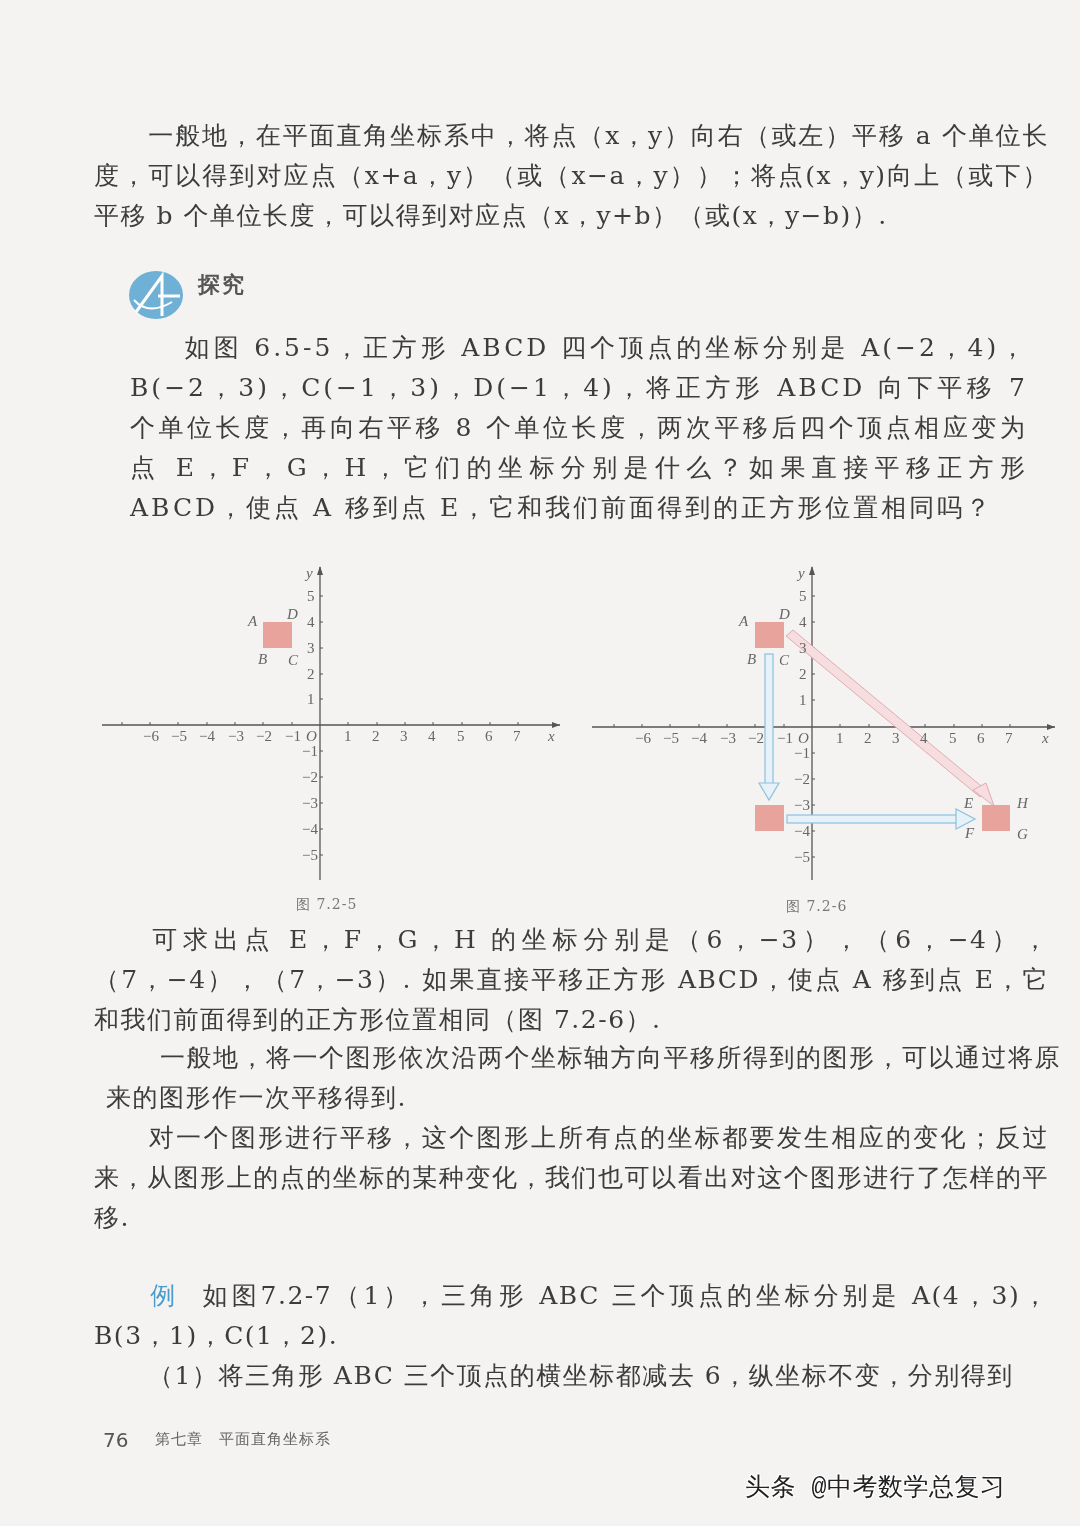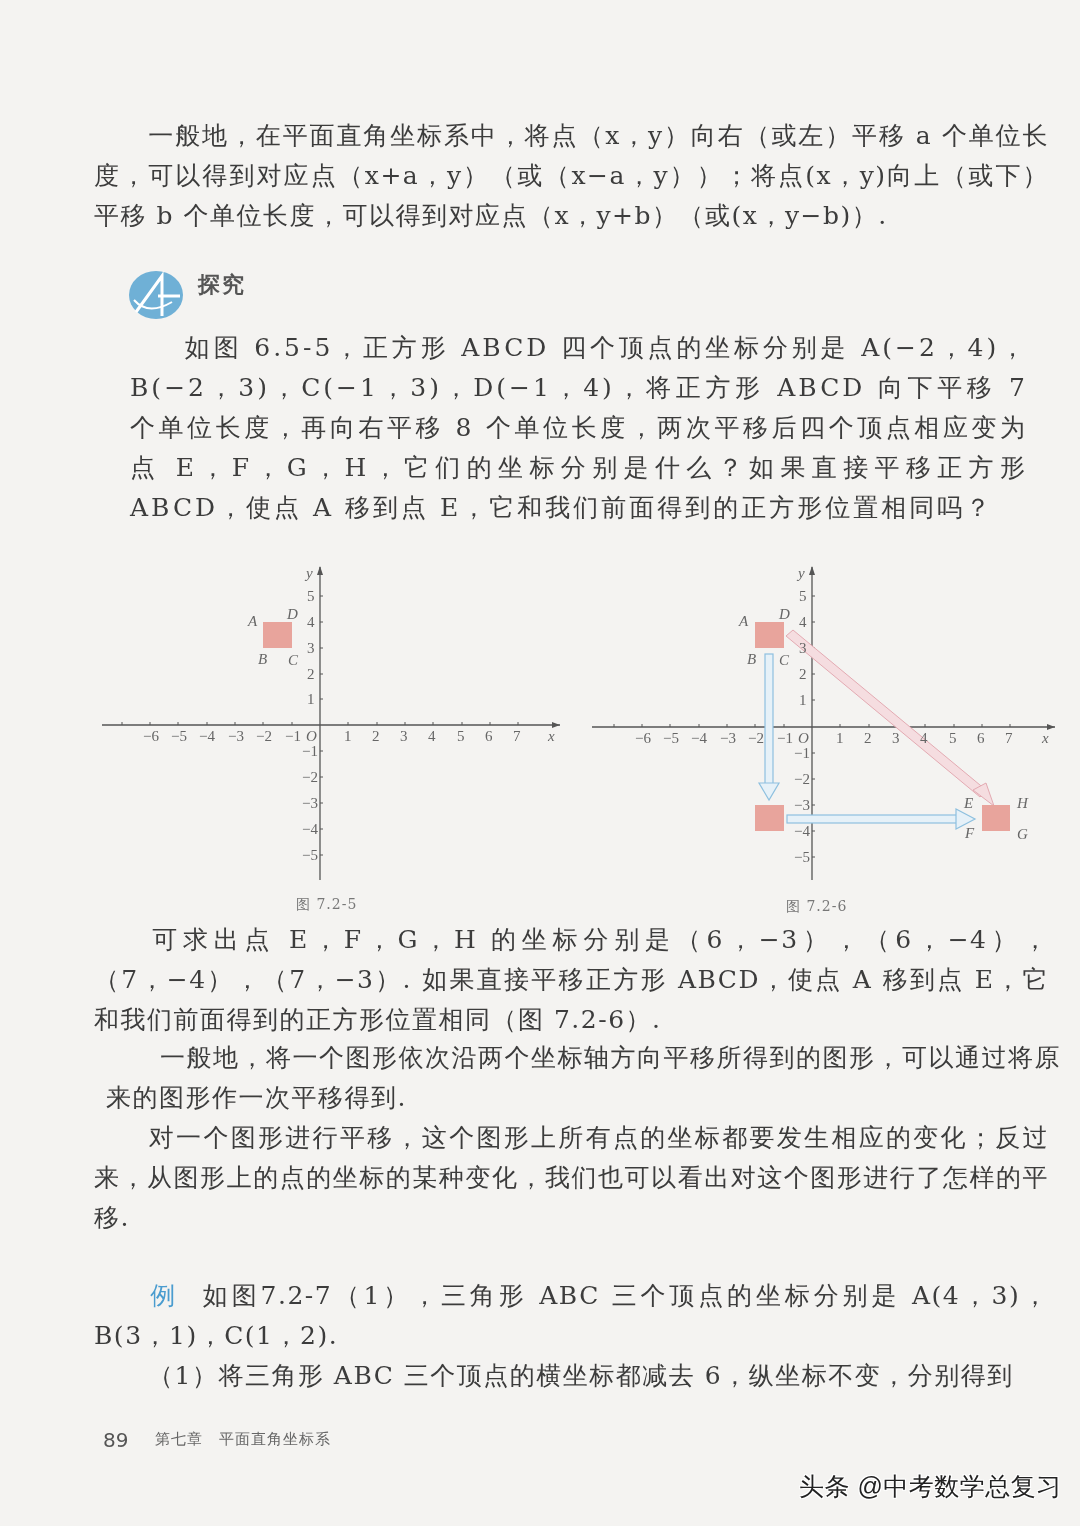--- a/index.html
+++ b/index.html
@@ -18,22 +18,22 @@
   .explore-head { position: absolute; left: 128px; top: 270px; display: flex; }
   .explore-icon { width: 56px; height: 50px; }
   .explore-title { margin-left: 14px; font-family: "DejaVu Sans", sans-serif; font-weight: bold; font-size: 22px; color: #555; letter-spacing: 2px; }
   .para.explore { left: 130px; width: 898px; line-height: 40px; letter-spacing: 3px; }
   .graph { position: absolute; }
   .fig-caption { position: absolute; font-size: 14px; color: #777; letter-spacing: 1px; }
   .example-label { color: #4a9ccf; }
   .footer-page { position: absolute; left: 103px; top: 1428px; font-family: "DejaVu Sans", sans-serif; font-size: 20px; color: #555; }
   .footer-chapter { position: absolute; left: 155px; top: 1430px; font-size: 15px; color: #666; letter-spacing: 1px; }
   .watermark {
-    position: absolute; left: 799px; top: 1470px;
-    font-family: Liberation Sans, sans-serif; font-size: 25px; color: #222;
+    position: absolute; left: 745px; top: 1470px;
+    font-family: Liberation Mono, monospace; font-size: 25px; color: #222;
     text-shadow: 1px 1px 0 #fff, -1px -1px 0 #fff, 1px -1px 0 #fff, -1px 1px 0 #fff;
     letter-spacing: 0.5px;
   }
 </style>
 </head>
 <body>
 
 <div class="para" style="top:116px;"><span class="ind"></span><span>一般地，在平面直角坐标系中，将点（x，y）向右（或左）平移 a 个单位长度，可以得到对应点（x+a，y）（或（x−a，y））；将点(x，y)向上（或下）平移 b 个单位长度，可以得到对应点（x，y+b）（或(x，y−b)）.</span></div>
 
 <div class="explore-head">
@@ -209,16 +209,16 @@
 
 <div class="para" style="top:920px;"><span class="ind"></span><span>可求出点 E，F，G，H 的坐标分别是（6，−3），（6，−4），（7，−4），（7，−3）. 如果直接平移正方形 ABCD，使点 A 移到点 E，它和我们前面得到的正方形位置相同（图 7.2-6）.</span></div>
 
 <div class="para" style="top:1038px;margin-left:12px;"><span class="ind"></span><span>一般地，将一个图形依次沿两个坐标轴方向平移所得到的图形，可以通过将原来的图形作一次平移得到.</span></div>
 
 <div class="para" style="top:1118px;"><span class="ind"></span><span>对一个图形进行平移，这个图形上所有点的坐标都要发生相应的变化；反过来，从图形上的点的坐标的某种变化，我们也可以看出对这个图形进行了怎样的平移.</span></div>
 
 <div class="para" style="top:1276px;"><span class="ind"></span><span class="example-label">例</span>&nbsp;&nbsp;<span>如图7.2-7（1），三角形 ABC 三个顶点的坐标分别是 A(4，3)，B(3，1)，C(1，2).</span></div>
 <div class="para" style="top:1356px;"><span class="ind"></span><span>（1）将三角形 ABC 三个顶点的横坐标都减去 6，纵坐标不变，分别得到</span></div>
 
-<div class="footer-page">89</div>
+<div class="footer-page">76</div>
 <div class="footer-chapter">第七章　平面直角坐标系</div>
 
 <div class="watermark">头条 @中考数学总复习</div>
 
 </body></html>

